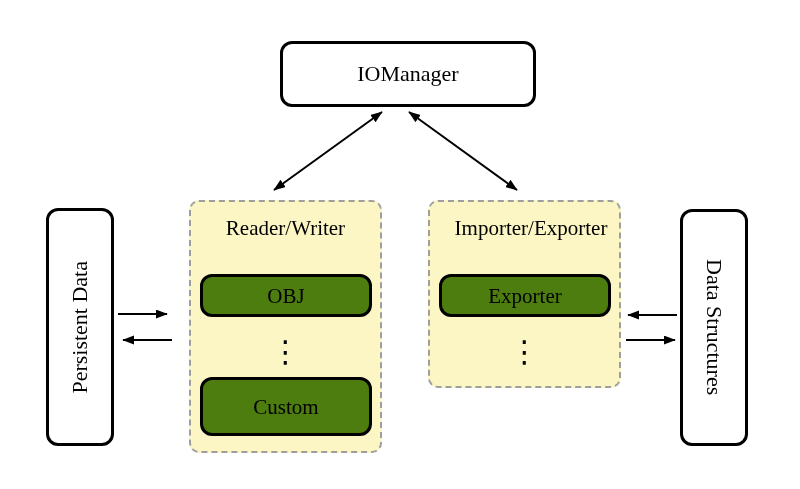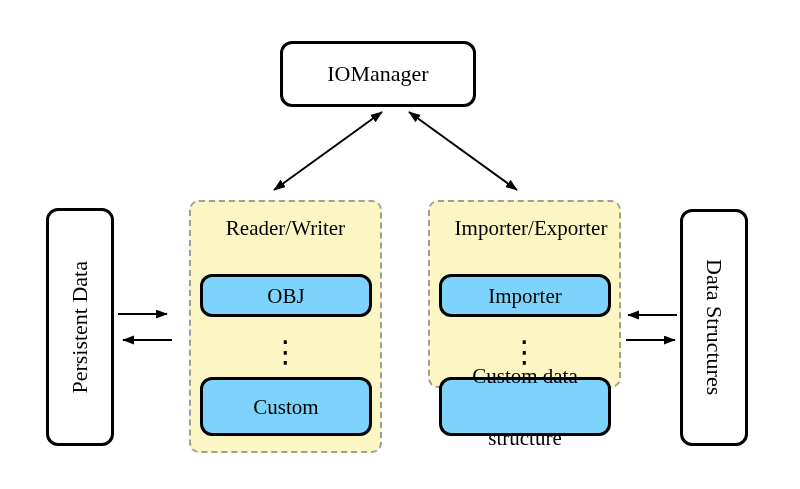--- a/index.html
+++ b/index.html
@@ -16,21 +16,21 @@
     position: absolute;
     box-sizing: border-box;
     background: #ffffff;
     border: 3px solid #000000;
     border-radius: 12px;
     display: flex;
     align-items: center;
     justify-content: center;
     font-size: 22px;
   }
-  #io-node        { left: 280px; top: 41px;  width: 196px; height: 66px; }
+  #io-node        { left: 280px; top: 41px;  width: 256px; height: 66px; }
   #persistent-node{ left: 46px;  top: 208px; width: 68px;  height: 238px; }
   #structures-node{ left: 680px; top: 209px; width: 68px;  height: 237px; }
   .vlabel-up   { writing-mode: vertical-rl; transform: rotate(180deg); white-space: nowrap; }
   .vlabel-down { writing-mode: vertical-rl; white-space: nowrap; }
 
   .group {
     position: absolute;
     box-sizing: border-box;
     background: #FBF6C4;
     border: 2px dashed #9E9E9E;
@@ -41,21 +41,21 @@
   .group-title {
     margin-top: 14px;
     text-align: center;
     font-size: 21px;
   }
   .inner-node {
     position: absolute;
     box-sizing: border-box;
     left: 9px;
     width: 172px;
-    background: #7dd3fc;
+    background: #4d7c0f;
     border: 3px solid #000000;
     border-radius: 12px;
     display: flex;
     flex-direction: column;
     align-items: center;
     justify-content: center;
     font-size: 21px;
     line-height: 26px;
     text-align: center;
   }
@@ -104,27 +104,23 @@
     </div>
     <div class="dots">⋮</div>
     <div class="inner-node inner-bottom">
       <span>Custom</span>
     </div>
   </div>
 
   <div class="group" id="importer-group">
     <div class="group-title">Importer/Exporter</div>
     <div class="inner-node inner-top">
-      <span>Importer</span>
+      <span>Exporter</span>
     </div>
     <div class="dots">⋮</div>
-    <div class="inner-node inner-bottom">
-      <span>Custom data</span>
-      <span>structure</span>
-    </div>
   </div>
 
   <svg id="arrows-layer" viewBox="0 0 800 489" xmlns="http://www.w3.org/2000/svg">
     <defs>
       <marker id="ah" markerWidth="7" markerHeight="5" refX="5.6" refY="2.25" orient="auto-start-reverse" markerUnits="strokeWidth">
         <path d="M0,0 L6,2.25 L0,4.5 Z" fill="#000000"></path>
       </marker>
     </defs>
     <line x1="382" y1="112" x2="274" y2="190" marker-start="url(#ah)" marker-end="url(#ah)"></line>
     <line x1="409" y1="112" x2="517" y2="190" marker-start="url(#ah)" marker-end="url(#ah)"></line>

